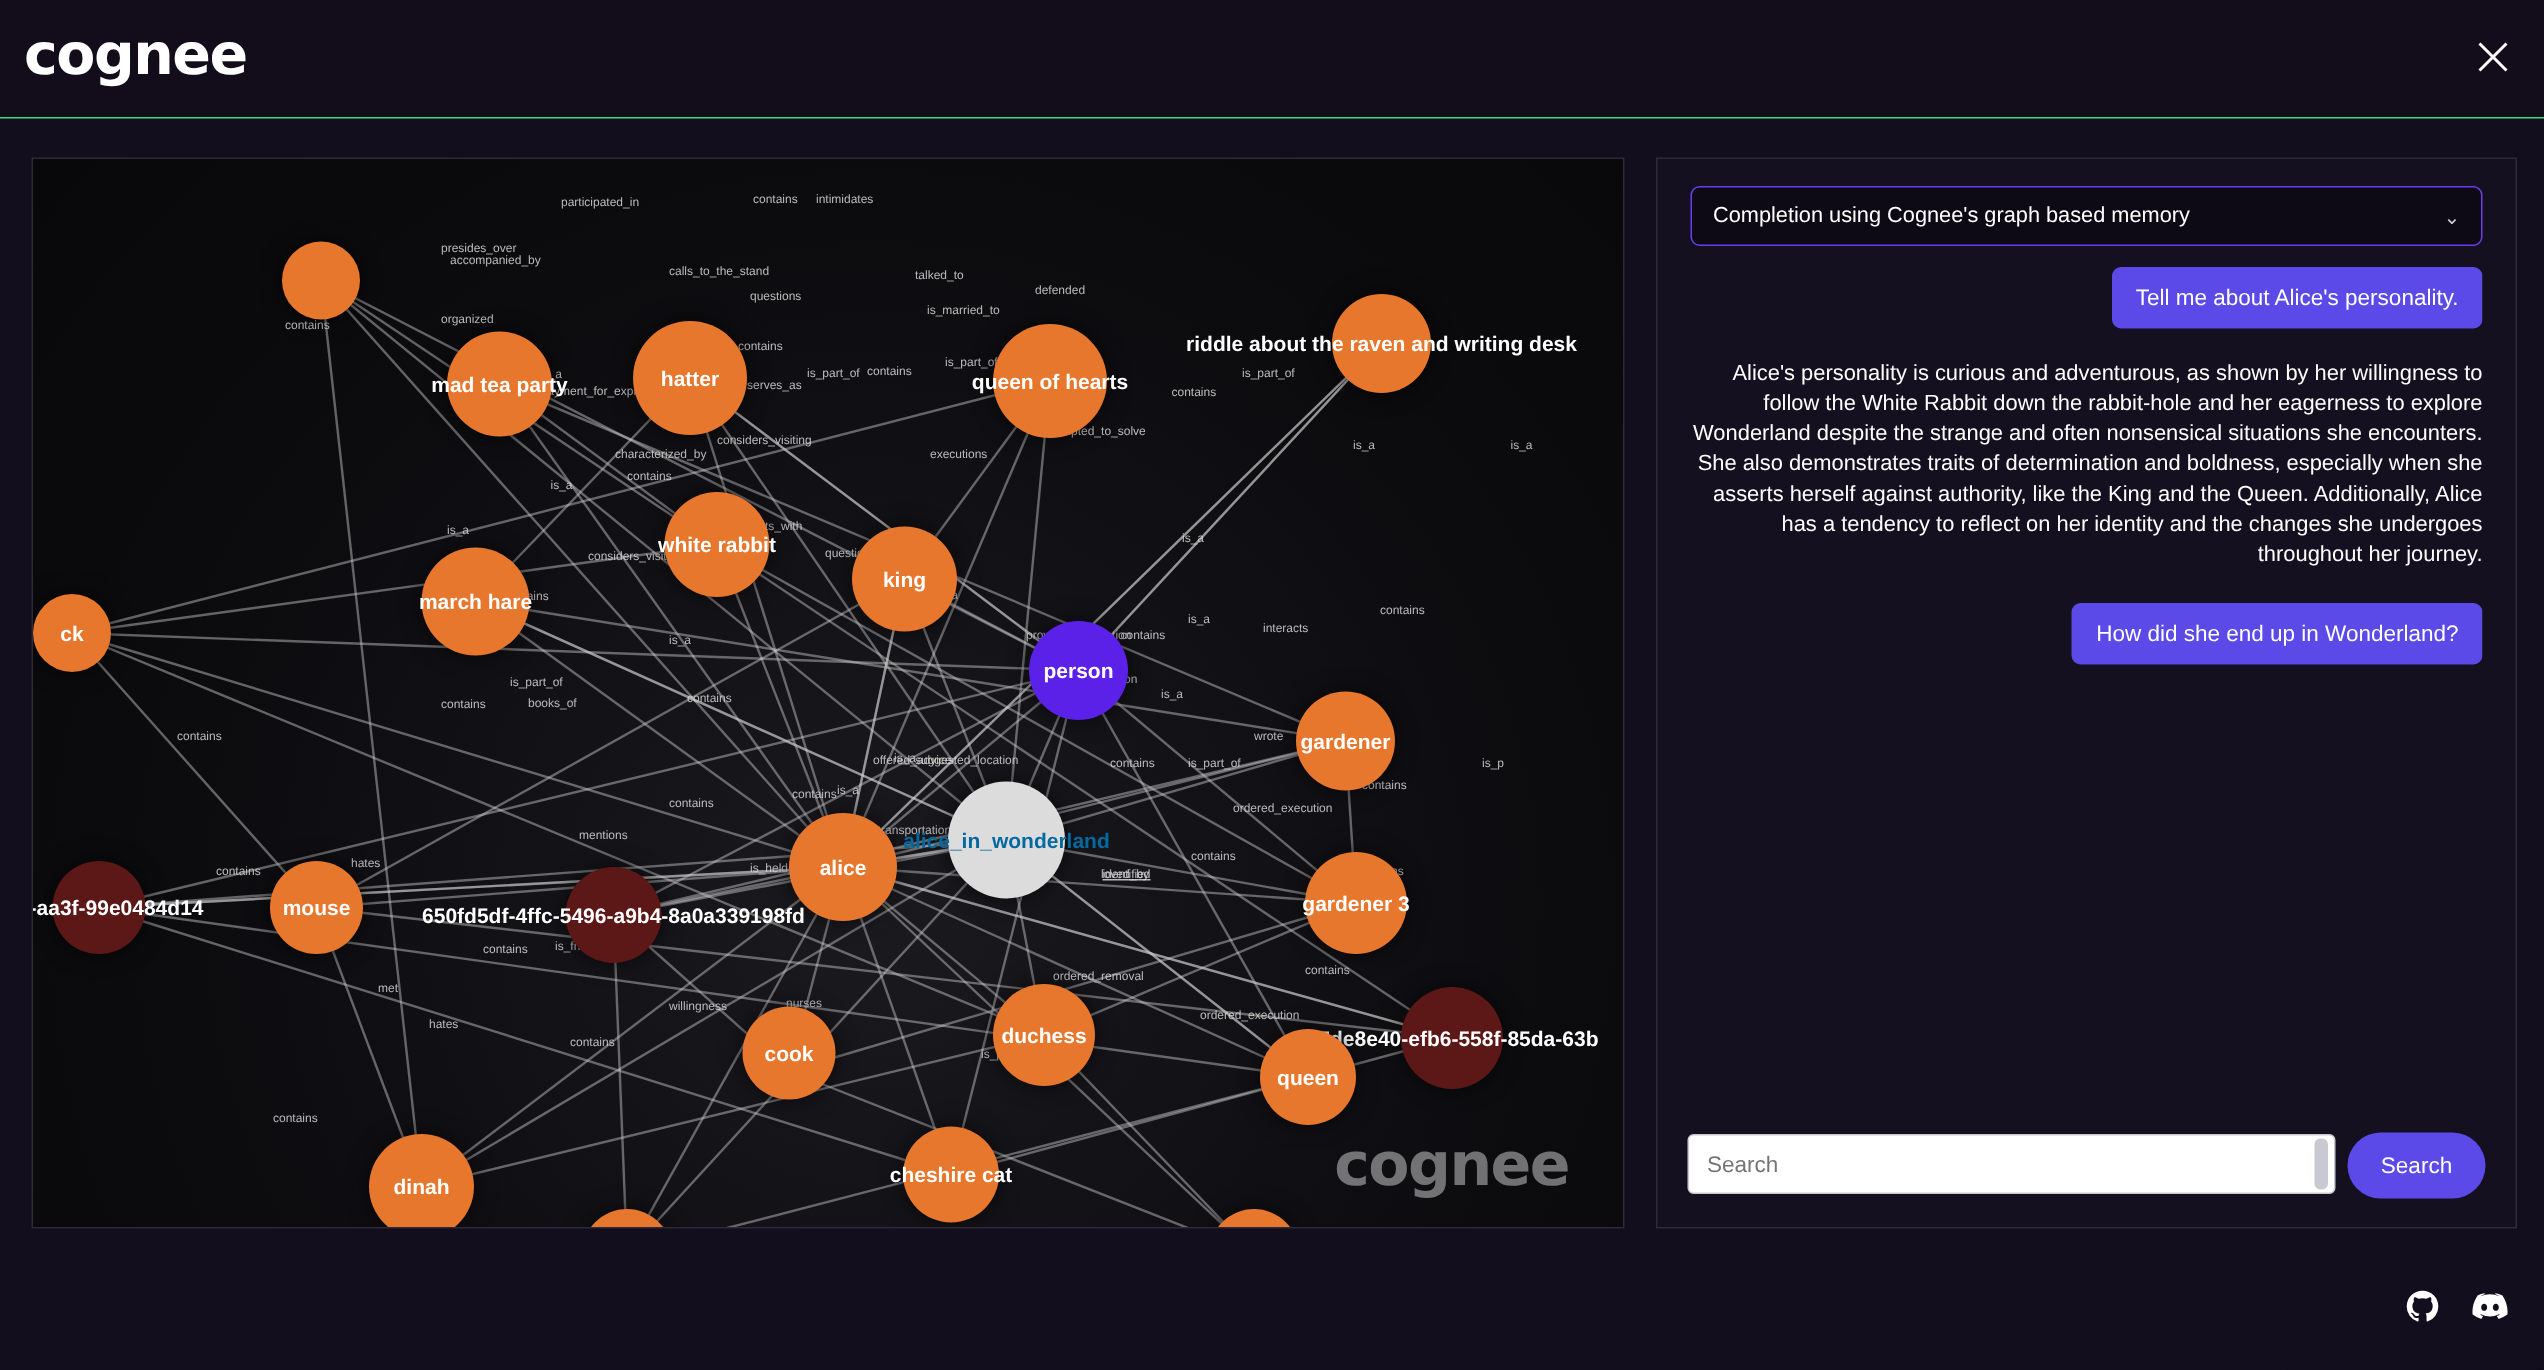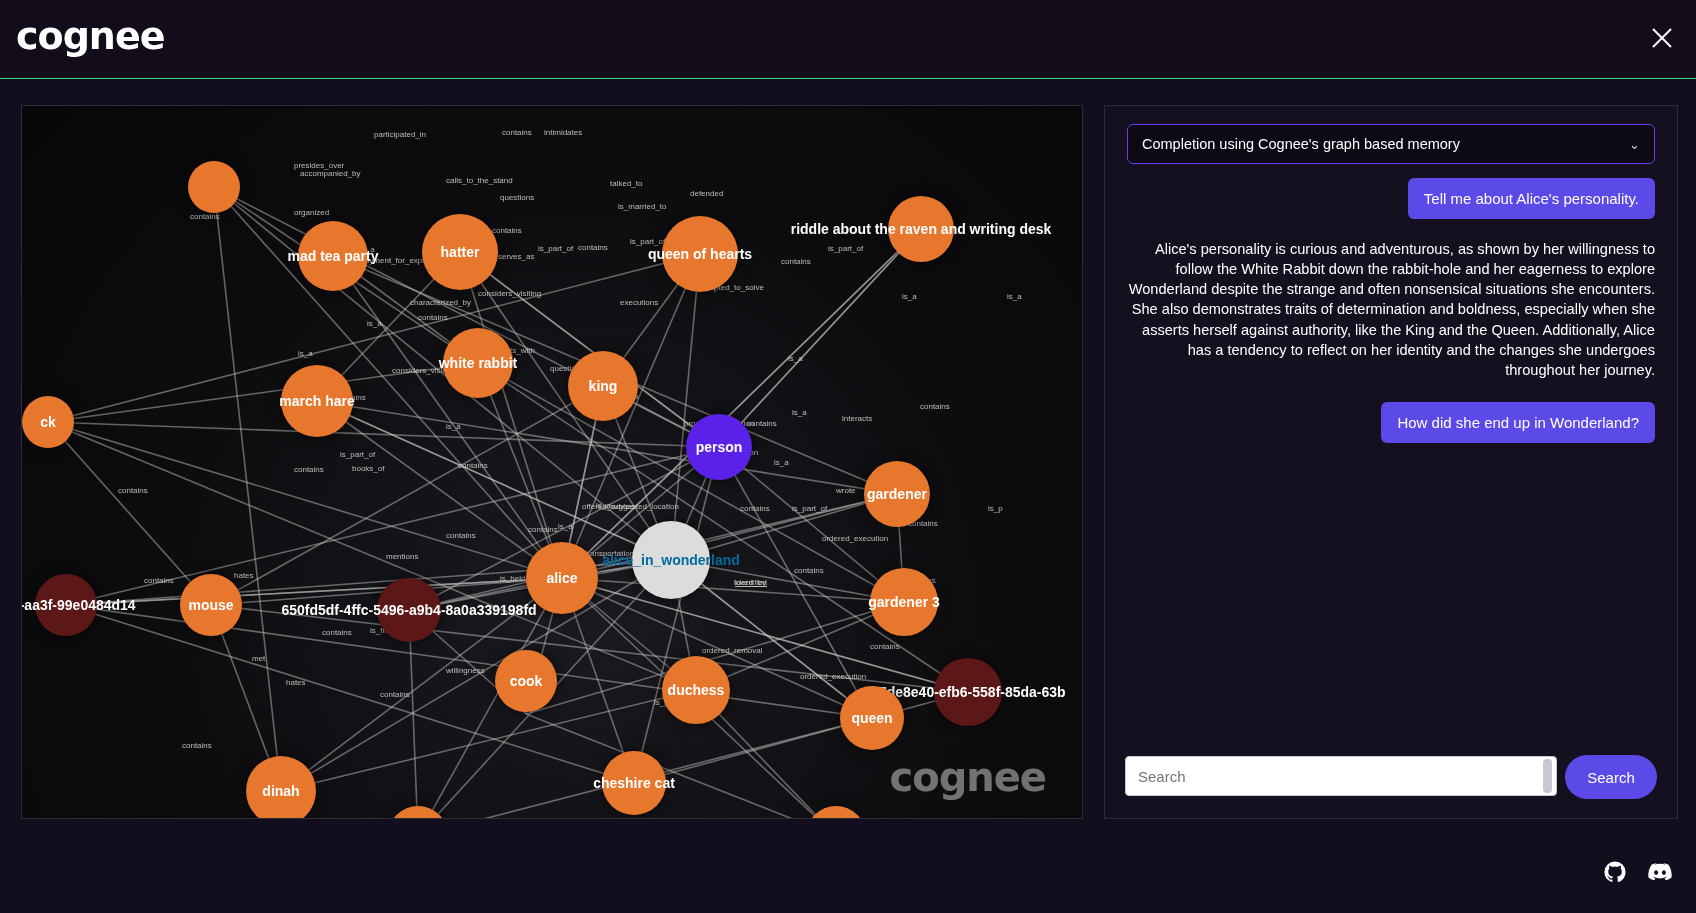--- a/index.html
+++ b/index.html
@@ -459,21 +459,21 @@
           </div>
           <div class="node node-orange" style="left: 640px; top: 550px; width: 68px; height: 68px;">
             <span>duchess</span>
           </div>
           <div class="node node-dark" style="left: 912px; top: 552px; width: 68px; height: 68px;">
             <span>b7de8e40-efb6-558f-85da-63b</span>
           </div>
           <div class="node node-orange" style="left: 818px; top: 580px; width: 64px; height: 64px;">
             <span>queen</span>
           </div>
-          <div class="node node-orange" style="left: 473px; top: 544px; width: 62px; height: 62px;">
+          <div class="node node-orange" style="left: 473px; top: 565px; width: 62px; height: 62px;">
             <span>cook</span>
           </div>
           <div class="node node-orange" style="left: 224px; top: 650px; width: 70px; height: 70px; align-items: center;">
             <span>dinah</span>
           </div>
           <div class="node node-orange" style="left: 580px; top: 645px; width: 64px; height: 64px;">
             <span>cheshire cat</span>
           </div>
           <div class="node node-orange" style="left: 366px; top: 700px; width: 60px; height: 60px;">
             <span></span>

